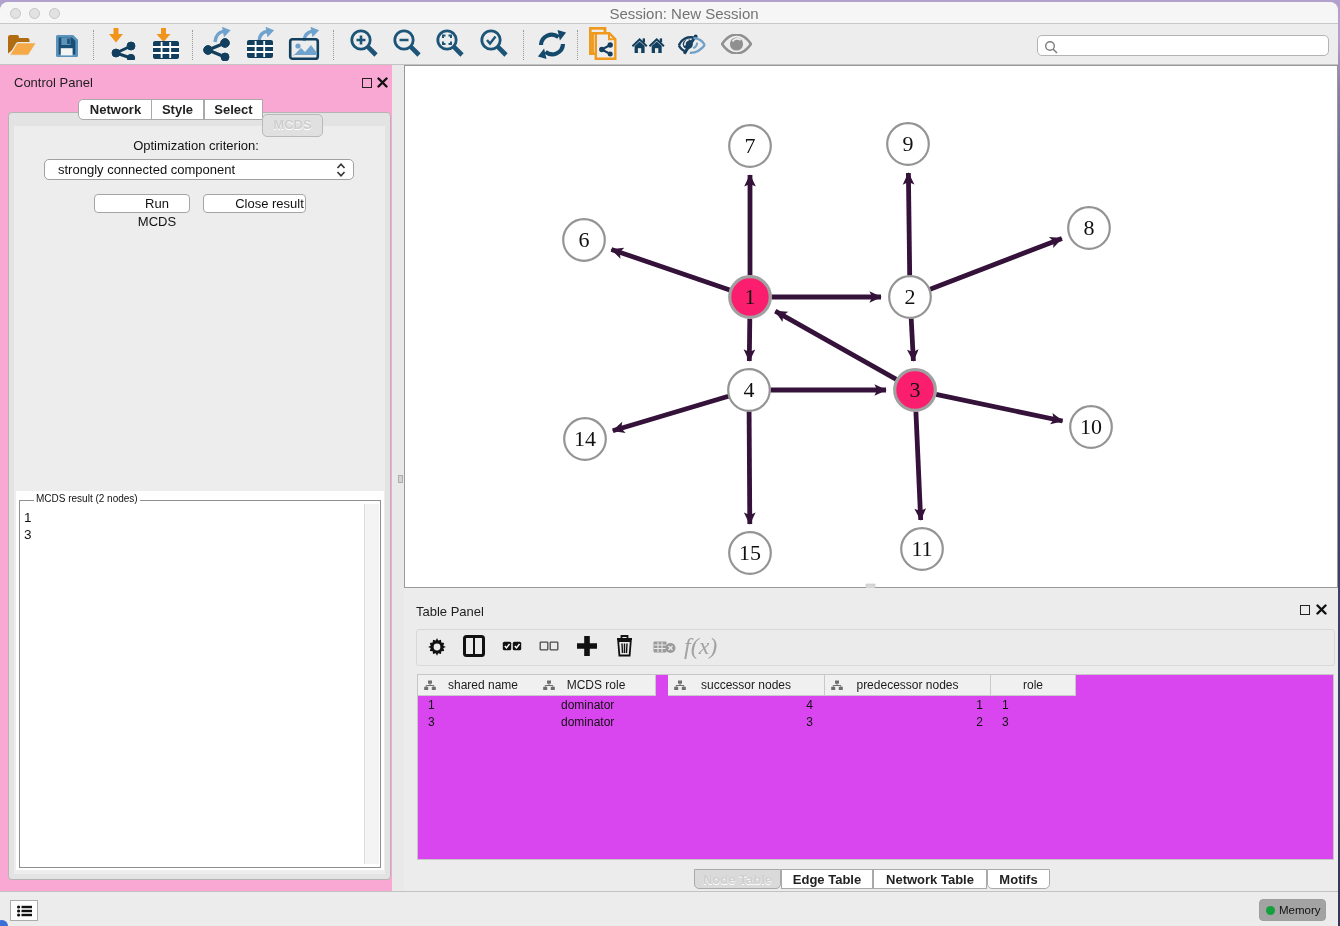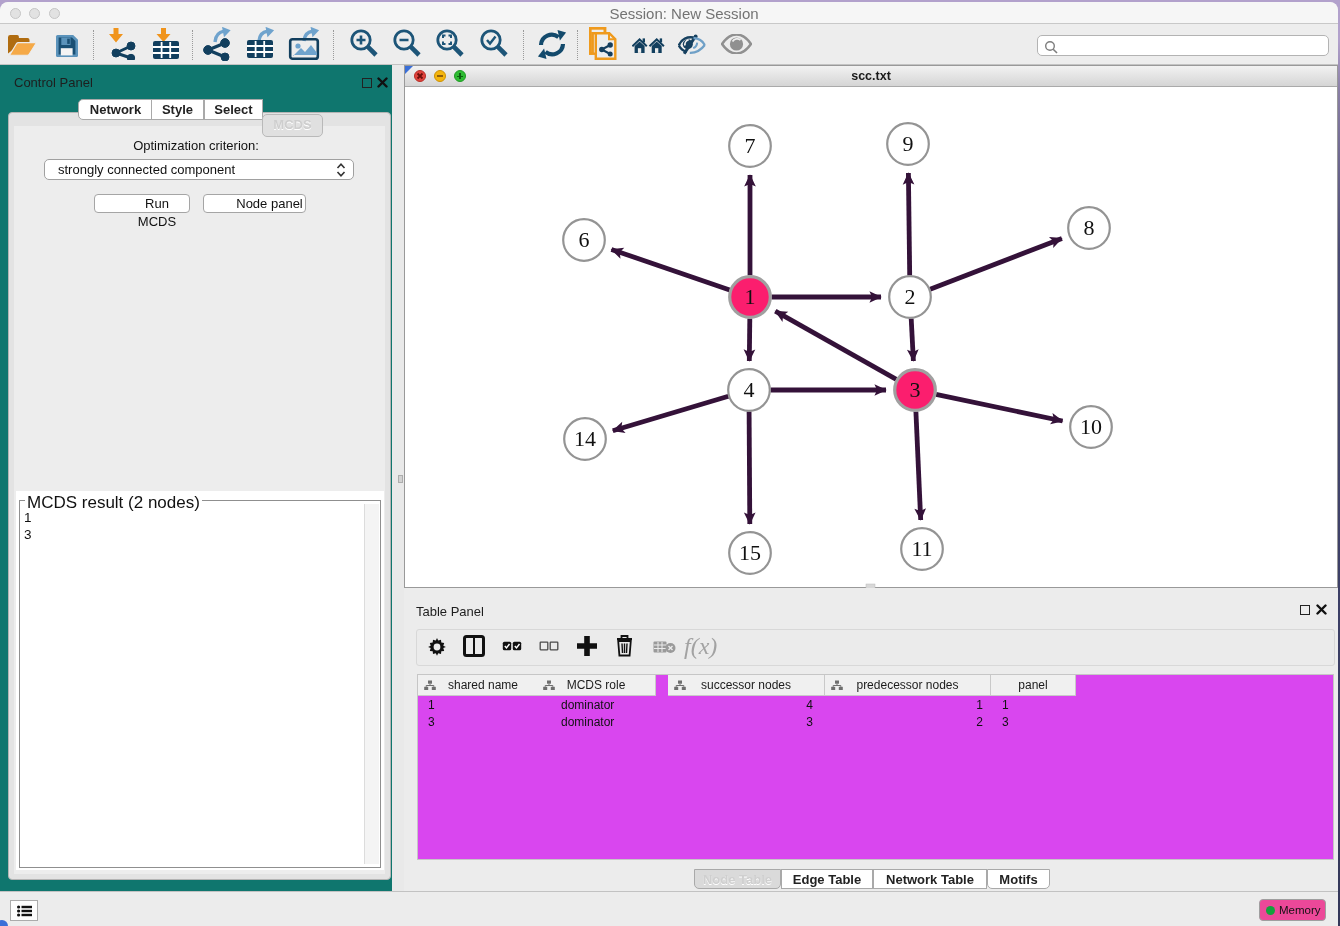--- a/index.html
+++ b/index.html
@@ -9,21 +9,21 @@
   #app{left:0;top:2px;width:1338px;height:924px;background:#ececec;border-radius:8px 8px 0 0;overflow:hidden;}
   #titlebar{left:0;top:0;width:1338px;height:21px;background:#f6f6f6;border-bottom:1px solid #c8c8c8;border-radius:8px 8px 0 0;}
   .tl-circle{position:absolute;top:6px;width:11px;height:11px;border-radius:50%;background:#e2e2e2;border:1px solid #c5c5c5;box-sizing:border-box;}
   #wintitle{position:absolute;top:3px;left:0;width:100%;text-align:center;font-size:15px;color:#737373;margin-left:15px;}
   #toolbar{left:0;top:22px;width:1338px;height:40px;background:#ededed;border-bottom:1px solid #c3c3c3;}
   #toolbar svg,#toolbar .sep{margin-top:1px;}
   #toolbar #searchbox{margin-top:1px;}
   .sep{position:absolute;top:5px;height:30px;width:0;border-left:1px dotted #9a9a9a;}
   #searchbox{position:absolute;left:1037px;top:10px;width:290px;height:19px;background:#fff;border:1px solid #b3b3b3;border-radius:5px;}
   
-  #cpanel{left:0;top:63px;width:392px;height:827px;background:#0f766e;}
+  #cpanel{left:0;top:63px;width:392px;height:827px;background:#f9a8d4;}
   .cp-title{position:absolute;left:14px;top:10px;font-size:13px;color:#1e1e1e;}
   .tab{position:absolute;top:34px;height:21px;box-sizing:border-box;background:#fff;border:1px solid #a9a9a9;font-size:13px;font-weight:bold;color:#222;text-align:center;line-height:20px;z-index:5;}
   .tabsel{background:#e0e0e0;color:#cecece;text-shadow:0 1px 0 #fff;border-bottom:none;}
   #cp-outer{position:absolute;left:8px;top:47px;width:383px;height:768px;background:#e3e3e3;border:1px solid #b4b4b4;border-radius:4px;box-sizing:border-box;}
   #cp-inner{position:absolute;left:14px;top:61px;width:371px;height:748px;background:#ededed;}
   .btn{position:absolute;background:#fff;border:1px solid #a5a5a5;border-radius:4px;font-size:13px;color:#111;text-align:center;box-sizing:border-box;padding-left:30px;}
   
   #gutter{left:392px;top:63px;width:12px;height:827px;background:#e9e9e9;}
   #sccwin{left:404px;top:63px;width:934px;height:523px;background:#fff;border:1px solid #999;box-sizing:border-box;}
   #scctitle{position:absolute;left:0;top:0;width:100%;height:21px;background:linear-gradient(#f2f2f2,#d5d5d5);border-bottom:1px solid #aaa;box-sizing:border-box;}
@@ -197,50 +197,32 @@
     <div id="cp-inner"></div>
     <div class="abs" style="left:44px;top:94px;width:310px;height:21px;background:#fff;border:1px solid #a0a0a0;border-radius:5px;box-sizing:border-box;">
       <div class="abs" style="left:13px;top:2px;font-size:13px;color:#111;">strongly connected component</div>
       <svg class="abs" style="right:7px;top:3px;" width="10" height="14" viewBox="0 0 10 14">
             <path d="M1.5 5 L5 1.2 L8.5 5" fill="none" stroke="#333" stroke-width="1.6"></path>
             <path d="M1.5 9 L5 12.8 L8.5 9" fill="none" stroke="#333" stroke-width="1.6"></path>
           </svg>
     </div>
     <div class="abs" style="left:0;top:73px;width:392px;text-align:center;font-size:13px;color:#111;">Optimization criterion:</div>
     <div class="btn" style="left:94px;top:129px;width:96px;height:19px;line-height:18px;">Run MCDS</div>
-    <div class="btn" style="left:203px;top:129px;width:103px;height:19px;line-height:18px;">Node panel</div>
+    <div class="btn" style="left:203px;top:129px;width:103px;height:19px;line-height:18px;">Close result</div>
 
     <div class="abs" style="left:16px;top:426px;width:368px;height:379px;background:#fff;"></div>
     <div class="abs" style="left:19px;top:435px;width:362px;height:368px;border:1px solid #8f8f8f;box-sizing:border-box;"></div>
-    <div class="abs" style="left:25px;top:428px;background:#fff;padding:0 2px;font-size:17px;color:#111;">MCDS result (2 nodes)</div>
+    <div class="abs" style="left:34px;top:428px;background:#fff;padding:0 2px;font-size:10px;color:#111;">MCDS result (2 nodes)</div>
     <div class="abs" style="left:24px;top:444px;font-size:13.5px;color:#111;line-height:17px;">1<br>3</div>
     <div class="abs" style="left:364px;top:439px;width:15px;height:360px;background:#f4f4f4;border-left:1px solid #dcdcdc;box-sizing:border-box;"></div>
 
     <div class="abs" style="left:398px;top:410px;width:5px;height:8px;background:#d2d2d2;border:1px solid #adadad;box-sizing:border-box;z-index:6;"></div>
   </div>
   <div id="gutter" class="abs"></div>
   <div id="sccwin" class="abs">
-    <div id="scctitle">
-      <svg class="abs" style="left:0px;top:0px;" width="8" height="8">
-            <path d="M0 0 L8 0 L0 8 Z" fill="#3a6fd8"></path>
-          </svg>
-      <div class="tl2" style="left:9px;background:#e1433c;border:1px solid #b52e28;">
-            <svg width="10" height="10" viewBox="0 0 10 10" style="position:absolute;left:0;top:0;">
-              <path d="M2.5 2.5 L7.5 7.5 M7.5 2.5 L2.5 7.5" stroke="#6d0f0b" stroke-width="1.8"></path>
-            </svg>
-          </div>
-      <div class="tl2" style="left:29px;background:#f5b50d;border:1px solid #cb9104;">
-            <div style="position:absolute;left:2px;top:4px;width:6px;height:2px;background:#91600a;"></div>
-          </div>
-      <div class="tl2" style="left:49px;background:#2ebc32;border:1px solid #1f9a25;">
-            <div style="position:absolute;left:2px;top:4.5px;width:6px;height:1.5px;background:#0c5e11;"></div>
-            <div style="position:absolute;left:4.2px;top:2.2px;width:1.6px;height:6px;background:#0c5e11;"></div>
-          </div>
-      <div style="position:absolute;top:3px;width:100%;text-align:center;font-size:12.5px;font-weight:bold;color:#1a1a1a;">scc.txt</div>
-    </div>
     <svg class="abs" style="left:1px;top:21px;" width="932" height="501" viewBox="406 87 932 501">
       <defs>
         <marker id="arr" viewBox="0 0 12 12" refX="10.5" refY="6" markerWidth="16.5" markerHeight="13.5" orient="auto" markerUnits="userSpaceOnUse">
           <path d="M0.2,0.8 L11.2,6 L0.2,11.2 L2.6,6 Z" fill="#341239"></path>
         </marker>
       </defs>
       <g stroke="#341239" stroke-width="4.8" marker-end="url(#arr)">
         <line x1="750.0" y1="275.5" x2="750.0" y2="175.0"></line>
         <line x1="729.7" y1="290.0" x2="611.4" y2="249.4"></line>
         <line x1="771.5" y1="297.0" x2="881.0" y2="297.0"></line>
@@ -379,21 +361,21 @@
               </g>
             </svg><span class="hlab">successor nodes</span></div>
       <div class="thead" style="left:407px;width:166px;"><svg class="hicon" width="12" height="11" viewBox="0 0 12 11">
               <g fill="#6e6e6e">
                 <rect x="4" y="0.5" width="4" height="3.2"></rect>
                 <rect x="0.2" y="6.8" width="4" height="3.2"></rect>
                 <rect x="7.8" y="6.8" width="4" height="3.2"></rect>
                 <path d="M6,3.5 v2 M2.2,6.8 v-1.3 h7.6 v1.3" stroke="#6e6e6e" fill="none" stroke-width="1"></path>
               </g>
             </svg><span class="hlab">predecessor nodes</span></div>
-      <div class="thead" style="left:573px;width:85px;"><span class="hlab" style="margin-left:0;">panel</span></div>
+      <div class="thead" style="left:573px;width:85px;"><span class="hlab" style="margin-left:0;">role</span></div>
       <div class="trow" style="top:22px;">
             <span style="left:10px;">1</span>
             <span style="left:143px;">dominator</span>
             <span style="left:330px;width:65px;text-align:right;">4</span>
             <span style="left:500px;width:65px;text-align:right;">1</span>
             <span style="left:584px;">1</span>
           </div>
       <div class="trow" style="top:39px;">
             <span style="left:10px;">3</span>
             <span style="left:143px;">dominator</span>
@@ -413,20 +395,20 @@
         <g fill="#111">
               <circle cx="1.6" cy="2" r="1.6"></circle>
               <circle cx="1.6" cy="6" r="1.6"></circle>
               <circle cx="1.6" cy="10" r="1.6"></circle>
         <rect x="4.5" y="0.8" width="10.5" height="2.4"></rect>
               <rect x="4.5" y="4.8" width="10.5" height="2.4"></rect>
               <rect x="4.5" y="8.8" width="10.5" height="2.4"></rect>
             </g>
       </svg>
     </div>
-    <div class="abs" style="left:1259px;top:7px;width:67px;height:22px;background:#ec4899;border:1px solid #9f9f9f;border-radius:4px;box-sizing:border-box;">
+    <div class="abs" style="left:1259px;top:7px;width:67px;height:22px;background:#a3a3a3;border:1px solid #9f9f9f;border-radius:4px;box-sizing:border-box;">
       <div class="abs" style="left:6px;top:5.5px;width:9px;height:9px;border-radius:50%;background:#14a03c;"></div>
       <div class="abs" style="left:19px;top:3.5px;font-size:11.5px;color:#111;">Memory</div>
     </div>
     <div class="abs" style="left:-4px;top:28px;width:12px;height:12px;border-radius:50%;background:#3a6fd8;"></div>
   </div>
  </div>
 </div>
 
 </body></html>

